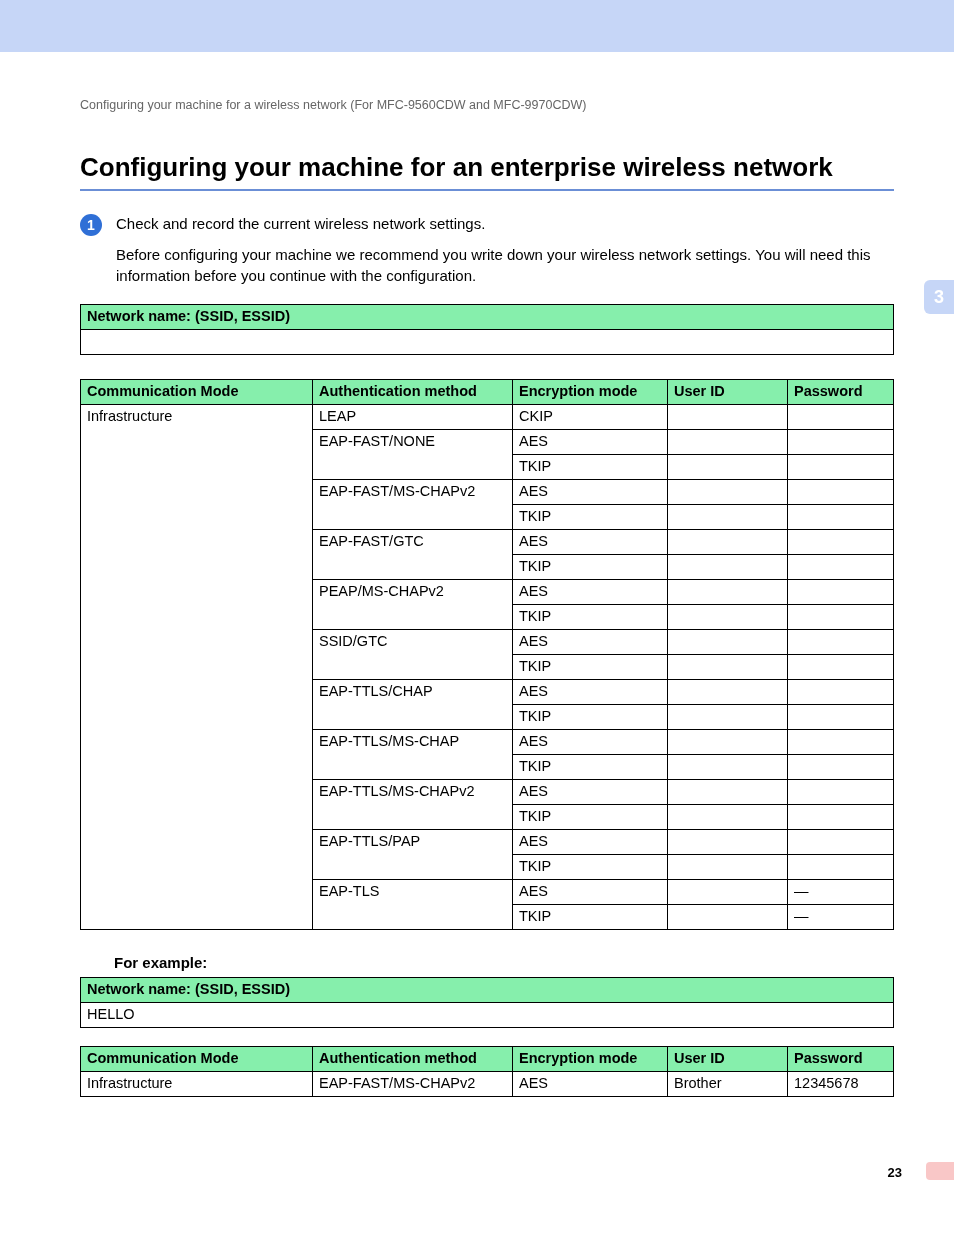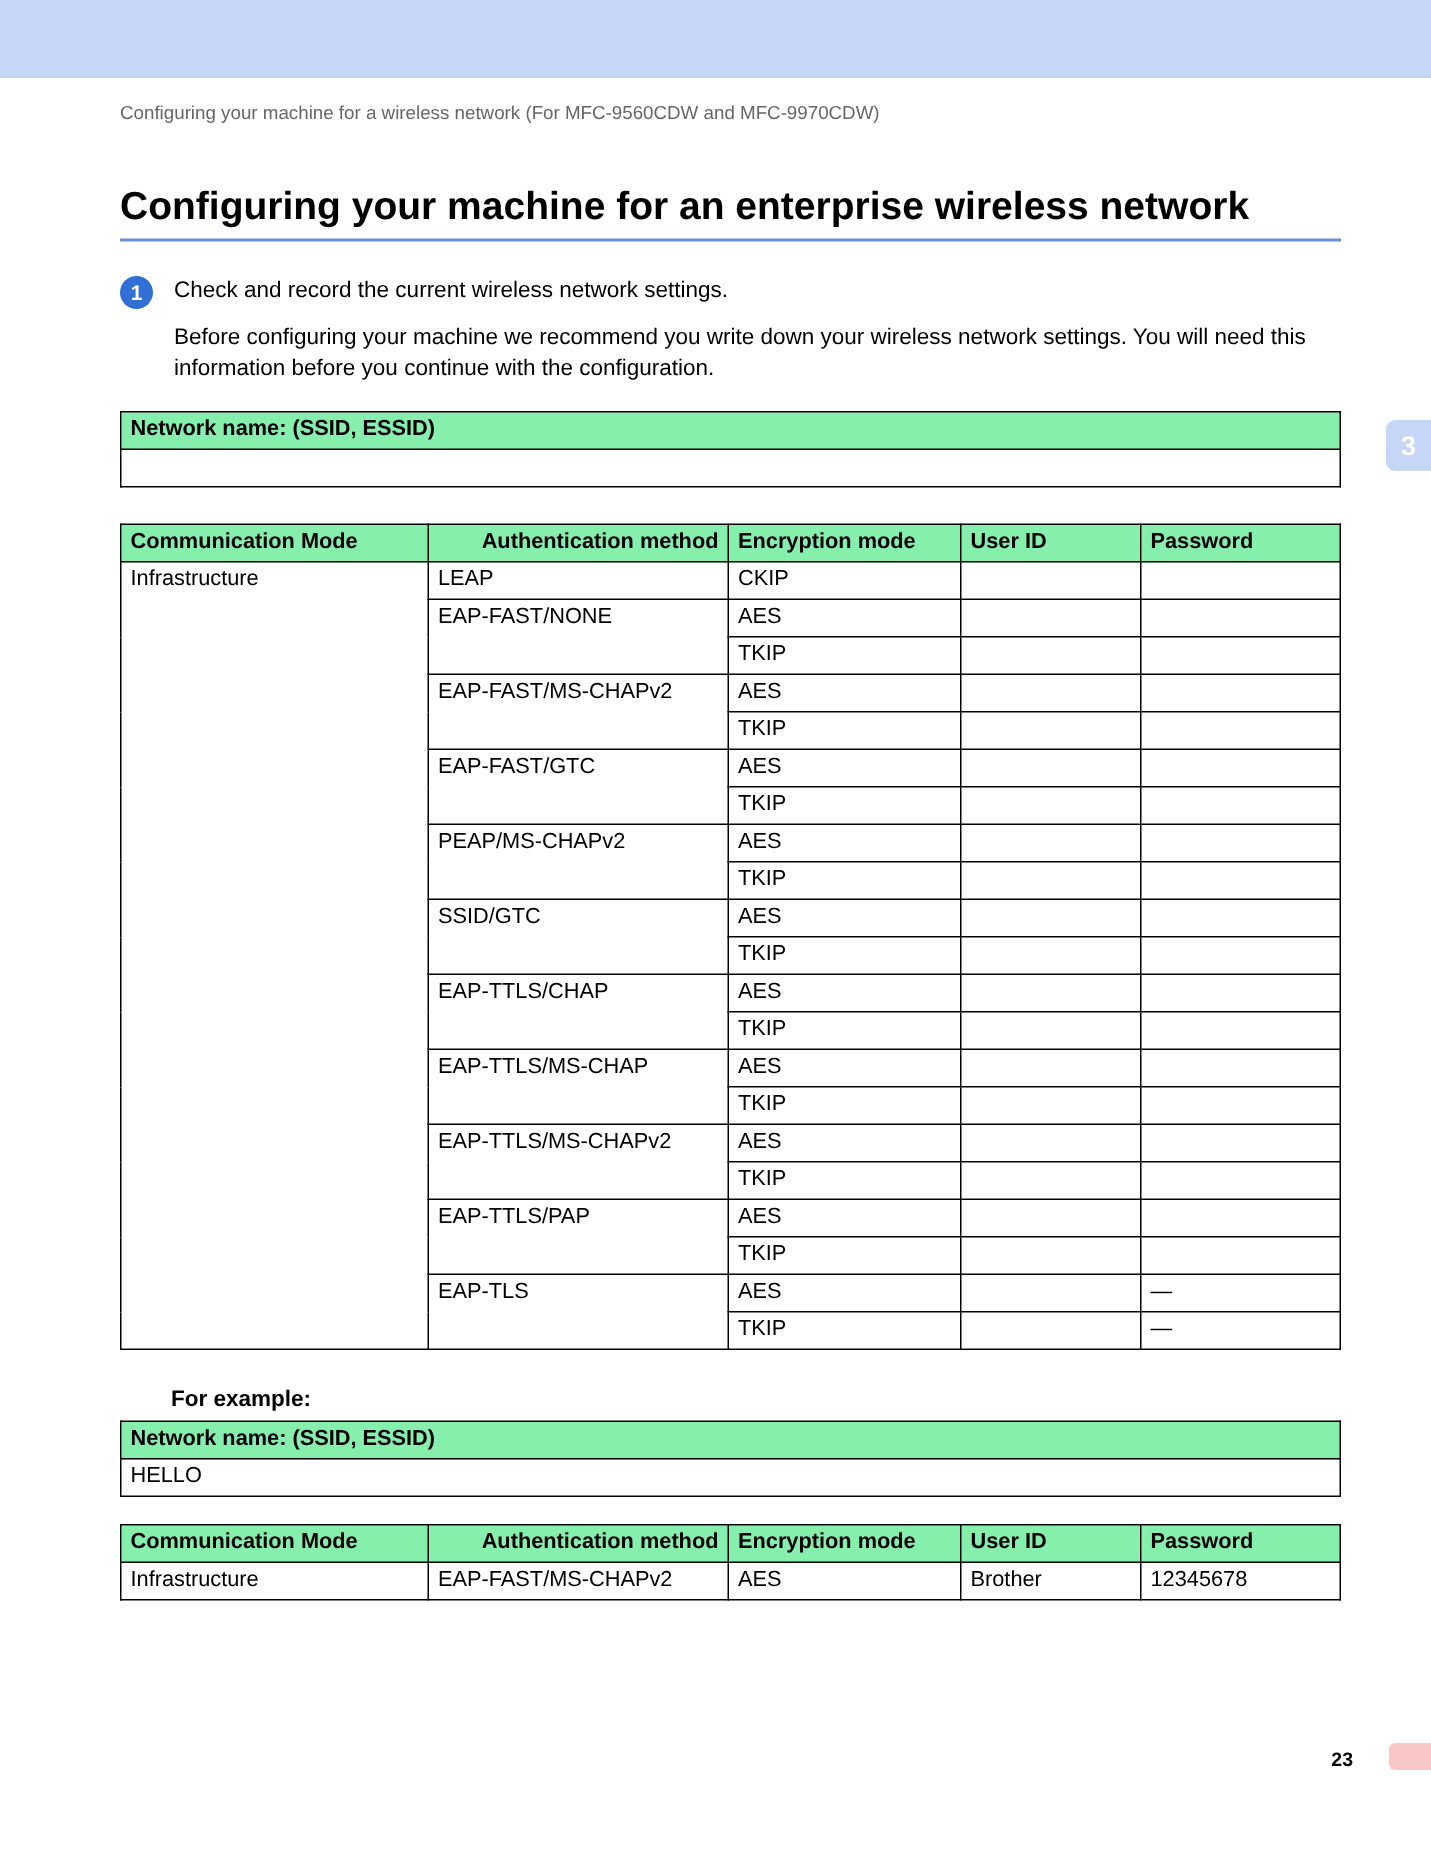--- a/index.html
+++ b/index.html
@@ -12,21 +12,21 @@
     width: 954px;
     height: 1235px;
     position: relative;
   }
   .top-band {
     height: 52px;
     background: #c6d6f7;
     width: 100%;
   }
   .page {
-    padding: 16px 60px 0 80px;
+    padding: 46px 60px 0 80px;
   }
   .breadcrumb {
     font-size: 12.5px;
     color: #666;
     margin-bottom: 40px;
   }
   .heading {
     font-size: 26px;
     font-weight: bold;
     margin-bottom: 6px;
@@ -106,22 +106,22 @@
     background: #f9c7c7;
     border-radius: 4px 0 0 4px;
   }
   .page-num {
     position: absolute;
     right: 52px;
     bottom: 55px;
     font-size: 13px;
     font-weight: bold;
   }
-  .col-comm { width: 205px; }
-  .col-auth { width: 200px; text-align: right; }
+  .col-comm { width: 232px; }
+  .col-auth { width: 200px; }
   .col-enc  { width: 155px; margin-top: 38px; }
   .col-uid  { width: 120px; }
   .col-pw   { width: auto; }
 </style>
 </head>
 <body>
 
 <div class="top-band"></div>
 
 <div class="page">

